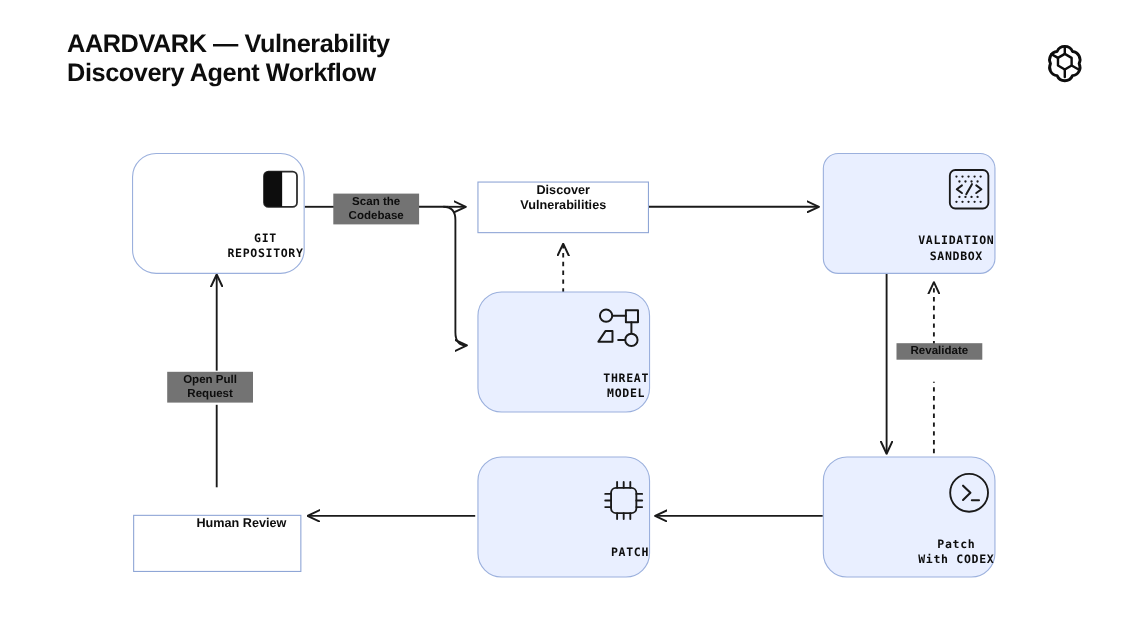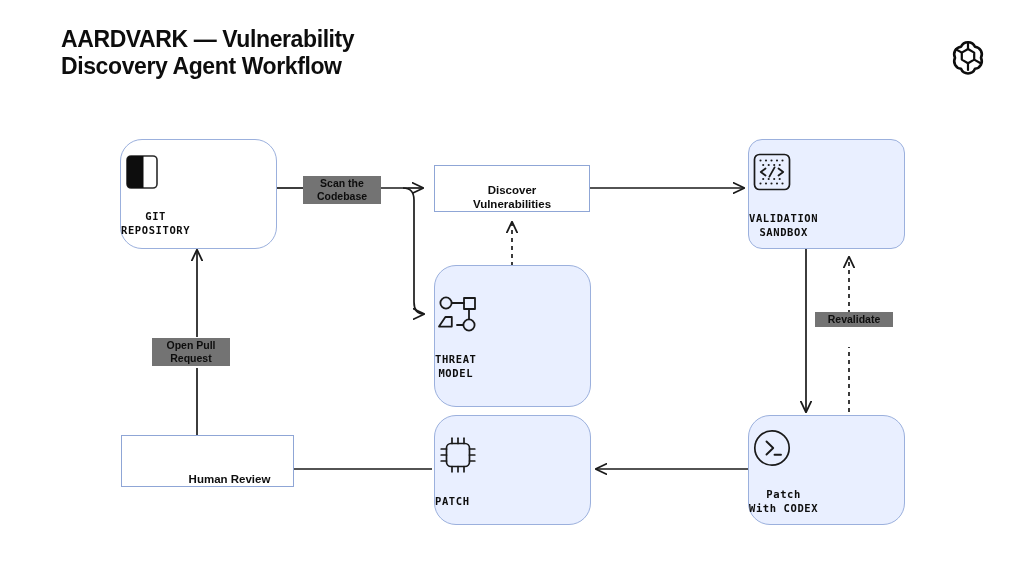--- a/index.html
+++ b/index.html
@@ -28,29 +28,29 @@
   
   #edges{position:absolute;left:0;top:0;width:1024px;height:576px;pointer-events:none;}
 
   
   .node{position:absolute;box-sizing:border-box;}
 
   .node.rounded{
     border-radius:22px;
     border:1.4px solid #9bb0dd;
     display:flex;flex-direction:column;
-    align-items:flex-start;justify-content:center;
+    align-items:flex-end;justify-content:center;
   }
   .node.white{background:#ffffff;}
   .node.blue{background:#e9efff;}
 
   .node.rect{
     border:1.4px solid #8fa6d6;
     background:#ffffff;
-    display:flex;align-items:flex-end;justify-content:center;
+    display:flex;align-items:flex-start;justify-content:center;
   }
 
   .node-label{
     font-size:11px;line-height:14px;
     text-align:center;color:#0d0d0d;
     font-weight:700;white-space:pre-line;
   }
   .node-label.mono{
     font-family:"DejaVu Sans Mono", monospace;
     font-size:10.5px;line-height:14px;
@@ -149,21 +149,21 @@
     </span>
     <span class="node-label mono">GIT
 REPOSITORY</span>
   </div>
 
   <div class="node rect" style="left:434px;top:165px;width:156px;height:47px;">
     <span class="rect-label">Discover
 Vulnerabilities</span>
   </div>
 
-  <div class="node rounded blue" style="left:434px;top:265px;width:157px;height:142px;">
+  <div class="node rounded blue" style="left:434px;top:265px;width:157px;height:110px;">
     <span class="icon">
       <svg width="50" height="44" viewBox="0 0 50 44" aria-hidden="true">
         <g fill="none" stroke="#1a1a1a" stroke-width="1.8" stroke-linecap="round" stroke-linejoin="round">
           <line x1="17" y1="11" x2="29" y2="11"></line>
           <line x1="34" y1="17" x2="34" y2="27"></line>
           <line x1="22" y1="33" x2="28" y2="33"></line>
           <circle cx="11" cy="11" r="5.6"></circle>
           <rect x="29" y="6" width="11" height="11"></rect>
           <path d="M10.4 28.0 L16.8 28.0 L16.8 37.6 L4.0 37.6 Z" transform="translate(0,-3)"></path>
           <circle cx="34" cy="33" r="5.6"></circle>
@@ -240,21 +240,21 @@
           <line x1="6.2" y1="29" x2="11.5" y2="29"></line>
           <line x1="34.5" y1="17" x2="39.8" y2="17"></line>
           <line x1="34.5" y1="23" x2="39.8" y2="23"></line>
           <line x1="34.5" y1="29" x2="39.8" y2="29"></line>
         </g>
       </svg>
     </span>
     <span class="node-label mono">PATCH</span>
   </div>
 
-  <div class="node rect" style="left:121px;top:435px;width:173px;height:52px;padding-left:44px;">
+  <div class="node rect" style="left:121px;top:468px;width:153px;height:52px;padding-left:44px;">
     <span class="rect-label">Human Review</span>
   </div>
 
   <div class="edge-label" style="left:303px;top:176px;width:72px;">Scan the
 Codebase</div>
 
   <div class="edge-label" style="left:815px;top:312px;width:72px;">Revalidate</div>
 
   <div class="edge-label" style="left:152px;top:338px;width:72px;">Open Pull
 Request</div>

